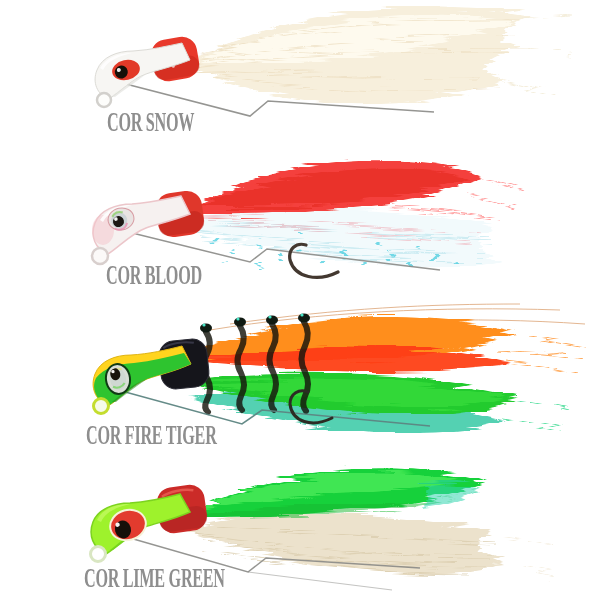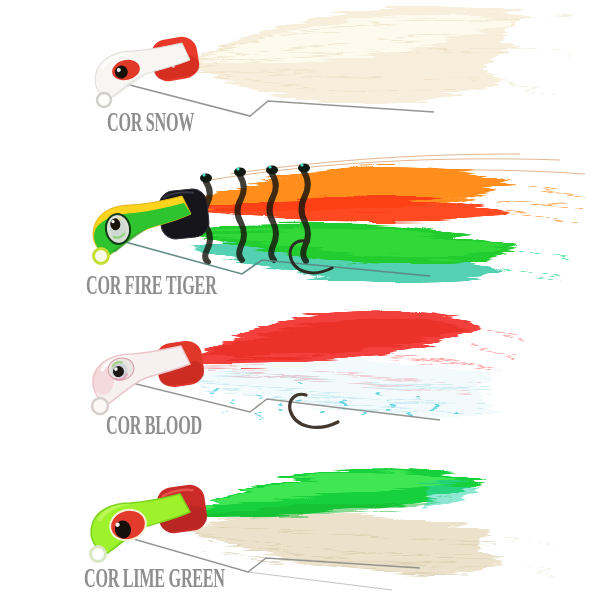--- a/index.html
+++ b/index.html
@@ -68,89 +68,20 @@
         </g>
         <circle cx="104" cy="100" r="7" fill="#fdfdfb" stroke="#d2d0cc" stroke-width="2.5"></circle>
       </g>
     </svg>
     <div class="lure-label lbl-1">COR SNOW</div>
   </div>
 
   <div class="lure-row">
     <svg width="600" height="150" viewBox="0 0 600 150">
       <defs>
-        <filter id="h3" x="-5%" y="-40%" width="115%" height="180%">
-          <feTurbulence type="fractalNoise" baseFrequency="0.009 0.22" numOctaves="3" seed="37"></feTurbulence>
-          <feDisplacementMap in="SourceGraphic" scale="15" xChannelSelector="R" yChannelSelector="G"></feDisplacementMap>
-        </filter>
-      </defs>
-      <g fill="none" stroke="#d89a66" stroke-width="0.9" opacity="0.8">
-        <path d="M210,30 C320,12 440,6 560,10"></path>
-        <path d="M230,24 C340,8 430,4 520,4"></path>
-        <path d="M250,34 C360,20 470,16 585,24"></path>
-      </g>
-      <g filter="url(#h3)">
-        <path opacity="0.85" d="M186,96 C250,116 330,132 410,134 C460,134 490,128 508,120 C470,112 450,104 420,100 C340,92 240,88 186,96 Z" fill="#35c9a4"></path>
-        <path d="M184,82 C250,100 330,114 412,116 C462,116 500,108 520,98 C480,88 440,80 396,76 C310,70 230,72 184,82 Z" fill="#21cb2d"></path>
-        <path fill="#3ae13e" opacity="0.6" d="M200,84 C270,96 350,106 420,108 C460,108 490,102 505,96 C460,90 420,84 380,81 C310,76 240,78 200,84 Z"></path>
-        <path d="M186,56 C240,32 310,18 380,16 C440,15 495,24 520,34 C480,46 440,54 395,58 C320,63 235,62 186,56 Z" fill="#ff8e1c"></path>
-        <path opacity="0.92" d="M192,60 C260,48 330,44 400,48 C450,51 490,58 510,64 C460,70 420,74 370,72 C300,70 235,66 192,60 Z" fill="#fe3b12"></path>
-        <g fill="none" stroke="#ff9c40" stroke-width="1.1" opacity="0.85">
-          <path d="M515,36 C545,40 565,44 585,48"></path>
-          <path d="M508,62 C540,66 560,70 578,74"></path>
-          <path d="M500,50 C535,52 560,54 582,58"></path>
-        </g>
-        <g fill="none" stroke="#35d98e" stroke-width="1.1" opacity="0.8">
-          <path d="M515,98 C540,102 556,106 570,110"></path>
-          <path d="M505,118 C530,122 548,126 562,130"></path>
-        </g>
-      </g>
-      <g fill="none" stroke-width="6" stroke-linecap="round" opacity="0.82" stroke="#15150d">
-        <path d="M206,32 q7,10 1,22 q-7,12 0,24 q6,11 0,22 q-4,8 1,12"></path>
-        <path d="M240,26 q7,11 1,23 q-7,12 0,24 q6,12 0,23 q-4,9 1,14"></path>
-        <path d="M272,24 q7,11 1,23 q-7,13 0,25 q6,12 0,24 q-4,9 1,14"></path>
-        <path d="M304,22 q7,11 1,24 q-7,13 0,26 q6,12 0,24 q-4,9 1,15"></path>
-      </g>
-      <g>
-        <ellipse cx="206" cy="28" rx="6" ry="4.5" fill="#101a12"></ellipse>
-          <circle cx="204" cy="25" r="1.6" fill="#49e6c8"></circle>
-        <ellipse cx="240" cy="22" rx="6" ry="4.5" fill="#101a12"></ellipse>
-          <circle cx="238" cy="19" r="1.6" fill="#49e6c8"></circle>
-        <ellipse cx="272" cy="20" rx="6" ry="4.5" fill="#101a12"></ellipse>
-          <circle cx="270" cy="17" r="1.6" fill="#49e6c8"></circle>
-        <ellipse cx="304" cy="18" rx="6" ry="4.5" fill="#101a12"></ellipse>
-          <circle cx="302" cy="15" r="1.6" fill="#49e6c8"></circle>
-      </g>
-      <path fill="none" stroke-width="1.6" opacity="0.95" d="M118,90 L242,124 L262,110 L430,126" stroke="#5d8582"></path>
-      <path fill="none" stroke-width="3" stroke-linecap="round" d="M332,118 C312,128 292,122 290,104 C290,94 299,88 308,92" stroke="#2c2c24"></path>
-      <g transform="rotate(-6 184 64)">
-        <rect x="160" y="40" width="48" height="48" rx="15" stroke="#2c2c36" stroke-width="1" fill="#15151b"></rect>
-        <path d="M165,46 C172,42 186,41 196,44" fill="none" stroke="#3a3a4a" stroke-width="2" opacity="0.9"></path>
-      </g>
-      <g>
-        <path stroke-width="1" stroke="#e0b414" d="M108,106 C95,100 90,87 95,74 C100,61 115,55 131,55 C149,54 166,50 182,46 L191,64 C173,72 158,75 147,79 C133,84 120,99 108,106 Z" fill="#ffd41e"></path>
-        <path d="M108,106 C96,100 91,88 96,78 C104,68 118,64 134,63 C152,61 168,57 184,53 L191,64 C173,72 158,75 147,79 C133,84 120,99 108,106 Z" fill="#2ec42f"></path>
-        <path fill="#1a8c22" opacity="0.55" d="M112,102 C122,94 132,84 147,79 C137,86 124,95 116,102 Z"></path>
-        <g transform="rotate(-8 118 79)">
-          <ellipse cx="118" cy="79" rx="12" ry="15" stroke="#0f3b14" stroke-width="2" fill="#d9ded6"></ellipse>
-          <ellipse cx="118" cy="79" rx="8" ry="11" fill="#cfd8d2"></ellipse>
-          <path d="M112,86 A9,9 0 0 0 124,84" fill="none" stroke="#7cd46a" stroke-width="2" opacity="0.85"></path>
-          <path d="M112,72 A9,9 0 0 1 123,70" fill="none" stroke="#e0e28a" stroke-width="2" opacity="0.85"></path>
-          <ellipse cx="116" cy="74" rx="5" ry="6" fill="#18140c"></ellipse>
-          <circle cx="114" cy="71" r="1.7" fill="#ffffff" opacity="0.95"></circle>
-        </g>
-        <circle cx="101" cy="106" r="7.5" fill="#f6fbe8" stroke="#c4dd2e" stroke-width="3"></circle>
-      </g>
-    </svg>
-    <div class="lure-label lbl-3">COR FIRE TIGER</div>
-  </div>
-
-  <div class="lure-row">
-    <svg width="600" height="150" viewBox="0 0 600 150">
-      <defs>
         <filter id="h2" x="-5%" y="-40%" width="115%" height="180%">
           <feTurbulence type="fractalNoise" baseFrequency="0.009 0.24" numOctaves="3" seed="23"></feTurbulence>
           <feDisplacementMap in="SourceGraphic" scale="15" xChannelSelector="R" yChannelSelector="G"></feDisplacementMap>
         </filter>
       </defs>
       <g filter="url(#h2)">
         <path d="M182,76 C240,92 300,106 370,114 C430,120 478,118 502,110 C476,98 470,88 496,78 C450,64 380,58 312,58 C260,58 210,64 182,76 Z" fill="#f2fafc"></path>
         <g fill="none" stroke="#bfe7ef" stroke-width="1.4" opacity="0.7">
           <path d="M195,80 C290,94 390,104 488,104"></path>
           <path d="M200,88 C300,102 400,112 480,112"></path>
@@ -210,20 +141,89 @@
         </g>
         <circle cx="100" cy="106" r="8" fill="#fbf9f8" stroke="#d8cfcd" stroke-width="2.5"></circle>
       </g>
     </svg>
     <div class="lure-label lbl-2">COR BLOOD</div>
   </div>
 
   <div class="lure-row">
     <svg width="600" height="150" viewBox="0 0 600 150">
       <defs>
+        <filter id="h3" x="-5%" y="-40%" width="115%" height="180%">
+          <feTurbulence type="fractalNoise" baseFrequency="0.009 0.22" numOctaves="3" seed="37"></feTurbulence>
+          <feDisplacementMap in="SourceGraphic" scale="15" xChannelSelector="R" yChannelSelector="G"></feDisplacementMap>
+        </filter>
+      </defs>
+      <g fill="none" stroke="#d89a66" stroke-width="0.9" opacity="0.8">
+        <path d="M210,30 C320,12 440,6 560,10"></path>
+        <path d="M230,24 C340,8 430,4 520,4"></path>
+        <path d="M250,34 C360,20 470,16 585,24"></path>
+      </g>
+      <g filter="url(#h3)">
+        <path opacity="0.85" d="M186,96 C250,116 330,132 410,134 C460,134 490,128 508,120 C470,112 450,104 420,100 C340,92 240,88 186,96 Z" fill="#35c9a4"></path>
+        <path d="M184,82 C250,100 330,114 412,116 C462,116 500,108 520,98 C480,88 440,80 396,76 C310,70 230,72 184,82 Z" fill="#21cb2d"></path>
+        <path fill="#3ae13e" opacity="0.6" d="M200,84 C270,96 350,106 420,108 C460,108 490,102 505,96 C460,90 420,84 380,81 C310,76 240,78 200,84 Z"></path>
+        <path d="M186,56 C240,32 310,18 380,16 C440,15 495,24 520,34 C480,46 440,54 395,58 C320,63 235,62 186,56 Z" fill="#ff8e1c"></path>
+        <path opacity="0.92" d="M192,60 C260,48 330,44 400,48 C450,51 490,58 510,64 C460,70 420,74 370,72 C300,70 235,66 192,60 Z" fill="#fe3b12"></path>
+        <g fill="none" stroke="#ff9c40" stroke-width="1.1" opacity="0.85">
+          <path d="M515,36 C545,40 565,44 585,48"></path>
+          <path d="M508,62 C540,66 560,70 578,74"></path>
+          <path d="M500,50 C535,52 560,54 582,58"></path>
+        </g>
+        <g fill="none" stroke="#35d98e" stroke-width="1.1" opacity="0.8">
+          <path d="M515,98 C540,102 556,106 570,110"></path>
+          <path d="M505,118 C530,122 548,126 562,130"></path>
+        </g>
+      </g>
+      <g fill="none" stroke-width="6" stroke-linecap="round" opacity="0.82" stroke="#15150d">
+        <path d="M206,32 q7,10 1,22 q-7,12 0,24 q6,11 0,22 q-4,8 1,12"></path>
+        <path d="M240,26 q7,11 1,23 q-7,12 0,24 q6,12 0,23 q-4,9 1,14"></path>
+        <path d="M272,24 q7,11 1,23 q-7,13 0,25 q6,12 0,24 q-4,9 1,14"></path>
+        <path d="M304,22 q7,11 1,24 q-7,13 0,26 q6,12 0,24 q-4,9 1,15"></path>
+      </g>
+      <g>
+        <ellipse cx="206" cy="28" rx="6" ry="4.5" fill="#101a12"></ellipse>
+          <circle cx="204" cy="25" r="1.6" fill="#49e6c8"></circle>
+        <ellipse cx="240" cy="22" rx="6" ry="4.5" fill="#101a12"></ellipse>
+          <circle cx="238" cy="19" r="1.6" fill="#49e6c8"></circle>
+        <ellipse cx="272" cy="20" rx="6" ry="4.5" fill="#101a12"></ellipse>
+          <circle cx="270" cy="17" r="1.6" fill="#49e6c8"></circle>
+        <ellipse cx="304" cy="18" rx="6" ry="4.5" fill="#101a12"></ellipse>
+          <circle cx="302" cy="15" r="1.6" fill="#49e6c8"></circle>
+      </g>
+      <path fill="none" stroke-width="1.6" opacity="0.95" d="M118,90 L242,124 L262,110 L430,126" stroke="#5d8582"></path>
+      <path fill="none" stroke-width="3" stroke-linecap="round" d="M332,118 C312,128 292,122 290,104 C290,94 299,88 308,92" stroke="#2c2c24"></path>
+      <g transform="rotate(-6 184 64)">
+        <rect x="160" y="40" width="48" height="48" rx="15" stroke="#2c2c36" stroke-width="1" fill="#15151b"></rect>
+        <path d="M165,46 C172,42 186,41 196,44" fill="none" stroke="#3a3a4a" stroke-width="2" opacity="0.9"></path>
+      </g>
+      <g>
+        <path stroke-width="1" stroke="#e0b414" d="M108,106 C95,100 90,87 95,74 C100,61 115,55 131,55 C149,54 166,50 182,46 L191,64 C173,72 158,75 147,79 C133,84 120,99 108,106 Z" fill="#ffd41e"></path>
+        <path d="M108,106 C96,100 91,88 96,78 C104,68 118,64 134,63 C152,61 168,57 184,53 L191,64 C173,72 158,75 147,79 C133,84 120,99 108,106 Z" fill="#2ec42f"></path>
+        <path fill="#1a8c22" opacity="0.55" d="M112,102 C122,94 132,84 147,79 C137,86 124,95 116,102 Z"></path>
+        <g transform="rotate(-8 118 79)">
+          <ellipse cx="118" cy="79" rx="12" ry="15" stroke="#0f3b14" stroke-width="2" fill="#d9ded6"></ellipse>
+          <ellipse cx="118" cy="79" rx="8" ry="11" fill="#cfd8d2"></ellipse>
+          <path d="M112,86 A9,9 0 0 0 124,84" fill="none" stroke="#7cd46a" stroke-width="2" opacity="0.85"></path>
+          <path d="M112,72 A9,9 0 0 1 123,70" fill="none" stroke="#e0e28a" stroke-width="2" opacity="0.85"></path>
+          <ellipse cx="116" cy="74" rx="5" ry="6" fill="#18140c"></ellipse>
+          <circle cx="114" cy="71" r="1.7" fill="#ffffff" opacity="0.95"></circle>
+        </g>
+        <circle cx="101" cy="106" r="7.5" fill="#f6fbe8" stroke="#c4dd2e" stroke-width="3"></circle>
+      </g>
+    </svg>
+    <div class="lure-label lbl-3">COR FIRE TIGER</div>
+  </div>
+
+  <div class="lure-row">
+    <svg width="600" height="150" viewBox="0 0 600 150">
+      <defs>
         <filter id="h4" x="-5%" y="-40%" width="115%" height="180%">
           <feTurbulence type="fractalNoise" baseFrequency="0.008 0.24" numOctaves="3" seed="51"></feTurbulence>
           <feDisplacementMap in="SourceGraphic" scale="16" xChannelSelector="R" yChannelSelector="G"></feDisplacementMap>
         </filter>
       </defs>
       <g filter="url(#h4)">
         <path d="M182,80 C240,100 310,116 390,122 C445,126 485,122 505,112 C478,102 468,92 492,82 C450,70 380,64 310,64 C255,64 208,70 182,80 Z" fill="#ece2cc"></path>
         <g fill="none" stroke="#d9cbab" stroke-width="1.2" opacity="0.7">
           <path d="M195,84 C290,98 390,108 490,108"></path>
           <path d="M205,92 C300,106 400,116 485,116"></path>

